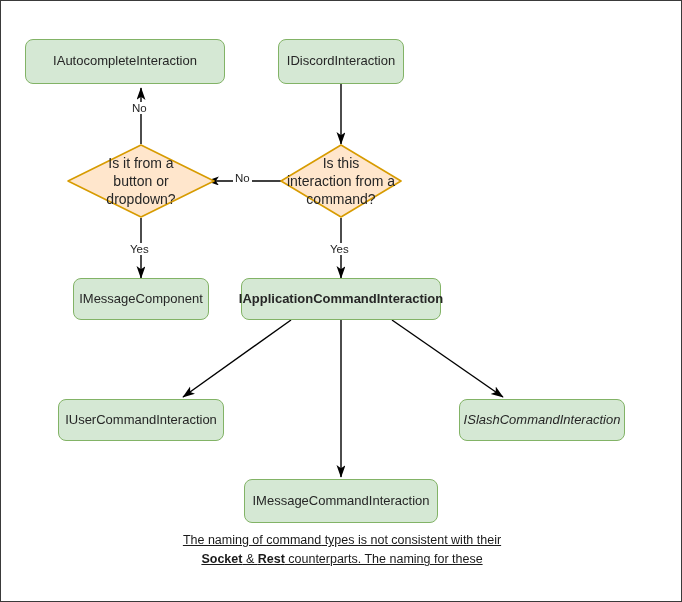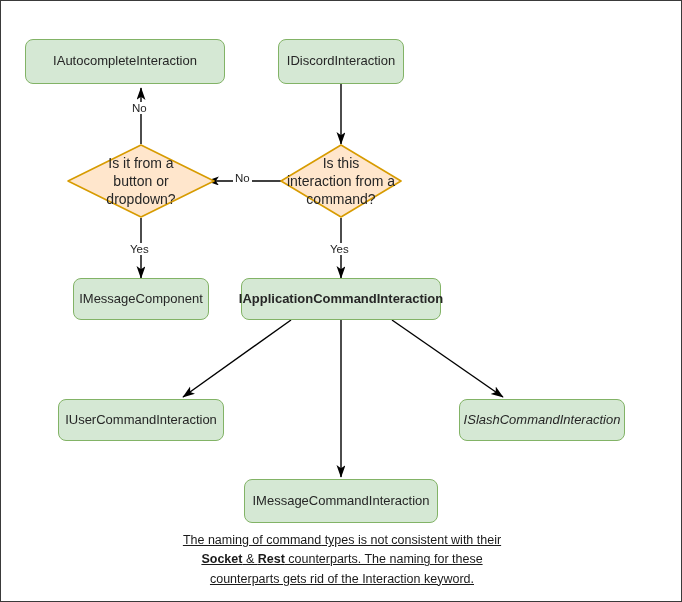--- a/index.html
+++ b/index.html
@@ -183,16 +183,15 @@
 
   <div class="edge-label" style="left:232px; top:171px;">No</div>
 
   <div class="edge-label" style="left:127px; top:242px;">Yes</div>
 
   <div class="edge-label" style="left:327px; top:242px;">Yes</div>
 
   <div class="caption">
     <div><span>The naming of </span><u>command</u><span> types is not consistent with their</span></div>
     <div><b>Socket</b><span> &amp; </span><b>Rest</b><span> counterparts. The naming for these</span></div>
-    <div><span>counterparts gets rid of the </span><u>Interaction</u><span> keyword.</span></div>
   </div>
 
 </div>
 
 </body></html>

